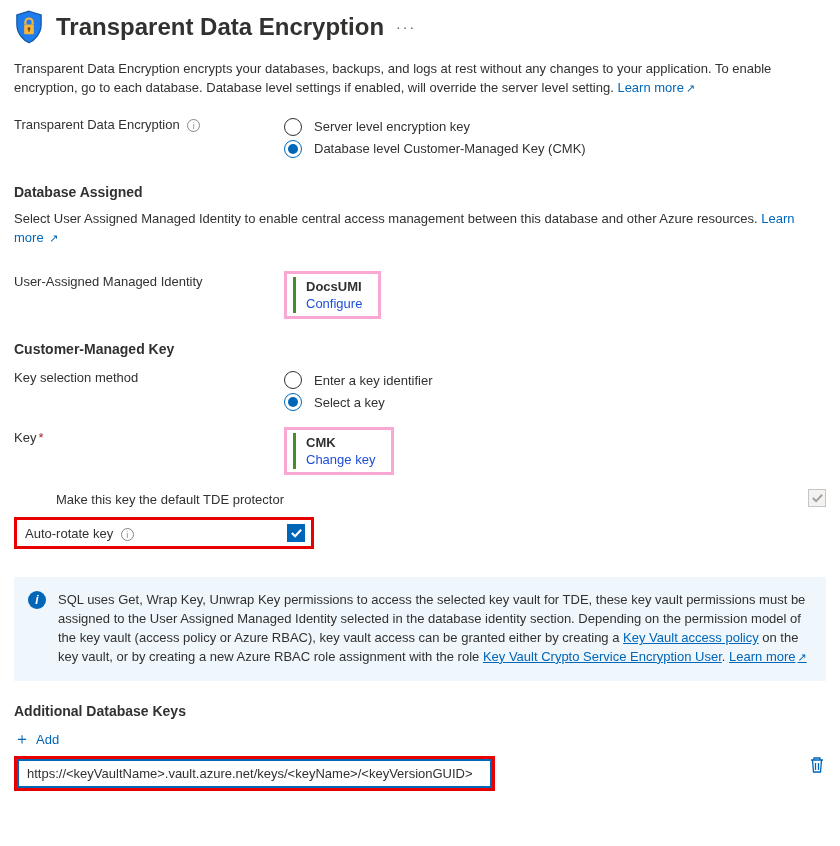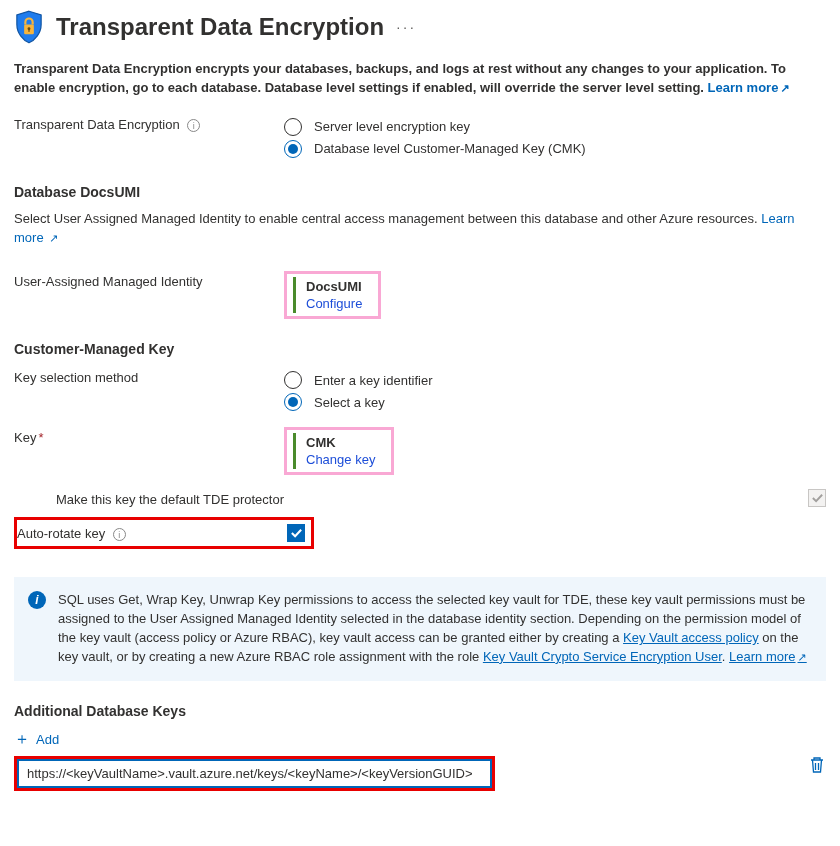--- a/index.html
+++ b/index.html
@@ -9,21 +9,21 @@
     font-family: "Segoe UI", -apple-system, BlinkMacSystemFont, sans-serif;
     font-size: 13px;
     color: #323130;
     width: 840px;
     background: #fff;
   }
   .header-row { display: flex; align-items: center; gap: 12px; margin-bottom: 16px; }
   h1 { font-size: 24px; font-weight: 600; margin: 0; color: #323130; }
   .kebab { font-size: 14px; color: #605e5c; letter-spacing: 2px; cursor: pointer; }
   .shield-icon { width: 30px; height: 34px; }
-  .intro { margin: 8px 0 16px; line-height: 1.45; font-weight: bold; }
+  .intro { margin: 8px 0 16px; line-height: 1.45; }
   .link { color: #0066b8; text-decoration: none; cursor: pointer; }
   .link-u { color: #0066b8; text-decoration: underline; cursor: pointer; }
   .ext-icon { font-size: 11px; margin-left: 2px; }
   .row { display: flex; align-items: flex-start; margin: 6px 0; }
   .label-col { width: 270px; padding-top: 3px; }
   .value-col { flex: 1; }
   .section-h { font-weight: 600; font-size: 14px; margin: 22px 0 10px; }
   .info-icon {
     display: inline-block; width: 13px; height: 13px; border: 1px solid #888;
     border-radius: 50%; font-size: 9px; line-height: 13px; text-align: center;
@@ -109,21 +109,21 @@
       <span class="radio"></span>
       <span>Server level encryption key</span>
     </div>
     <div class="radio-row">
       <span class="radio checked"></span>
       <span>Database level Customer-Managed Key (CMK)</span>
     </div>
   </div>
 </div>
 
-<div class="section-h">Database DocsUMI</div>
+<div class="section-h">Database Assigned</div>
 <div style="line-height:1.45;">
   <span>Select User Assigned Managed Identity to enable central access management between this database and other Azure resources. </span><a class="link"><span>Learn more</span> <span class="ext-icon">↗</span></a>
 </div>
 
 <div class="row" style="margin-top:24px;">
   <div class="label-col">
     <span>User-Assigned Managed Identity</span>
   </div>
   <div class="value-col">
     <span class="red-box">
@@ -175,21 +175,21 @@
     <span class="chk disabled">
       <svg class="check-svg" viewBox="0 0 14 12" fill="none" stroke-width="2">
           <path d="M2 6 L5.5 9.5 L12 2.5"></path>
         </svg>
     </span>
   </div>
 </div>
 
 <div class="auto-rotate-row">
   <span class="red-box-tight" style="display:flex; align-items:center; width:300px;">
-    <span style="width:270px; padding-left:0;">
+    <span style="width:270px; padding-left:8px;">
       <span>Auto-rotate key</span>
       <span class="info-icon">i</span>
     </span>
     <span class="chk checked-blue">
       <svg class="check-svg" viewBox="0 0 14 12" fill="none" stroke-width="2.2">
           <path d="M2 6 L5.5 9.5 L12 2.5"></path>
         </svg>
     </span>
   </span>
 </div>

